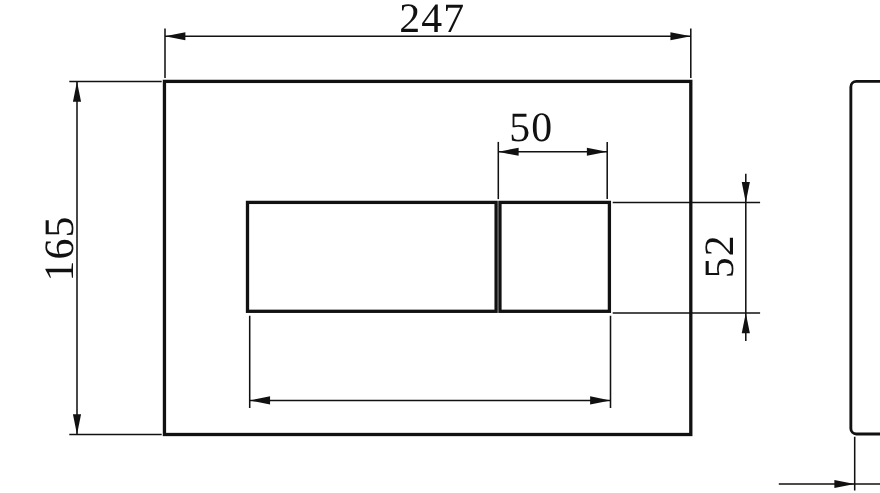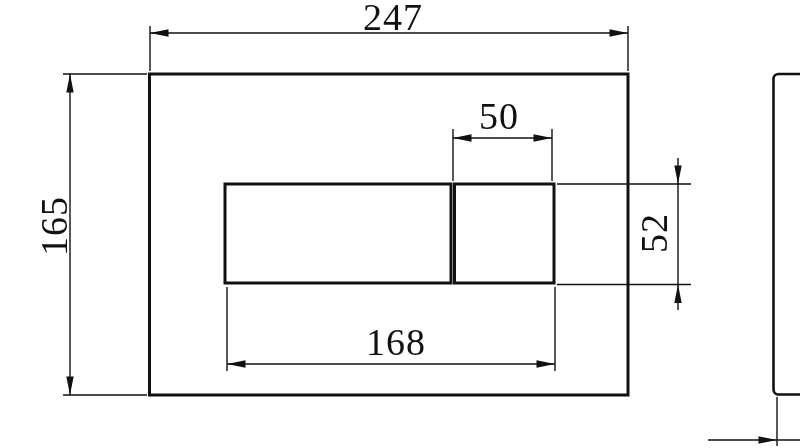--- a/index.html
+++ b/index.html
@@ -99,20 +99,19 @@
       <line x1="668" y1="440" x2="800" y2="440"></line>
       <polygon points="737,440 718.5,436.3 718.5,443.7" stroke="none"></polygon>
       <polygon points="776,440 794.5,436.3 794.5,443.7" stroke="none"></polygon>
     </g>
   </svg>
 
   <div class="dim-label" style="left:353px; top:17px;">247</div>
 
   <div class="dim-label rot" style="left:14px; top:226px;">165</div>
 
-  <div class="dim-label" style="left:459px; top:116px;text-align:right;">50</div>
+  <div class="dim-label" style="left:443px; top:116px;text-align:right;">50</div>
 
   <div class="dim-label rot" style="left:614px; top:233px;">52</div>
 
-  <div class="dim-label" style="left:356px; top:342px;">168</div>
 
 
 </div>
 
 </body></html>

